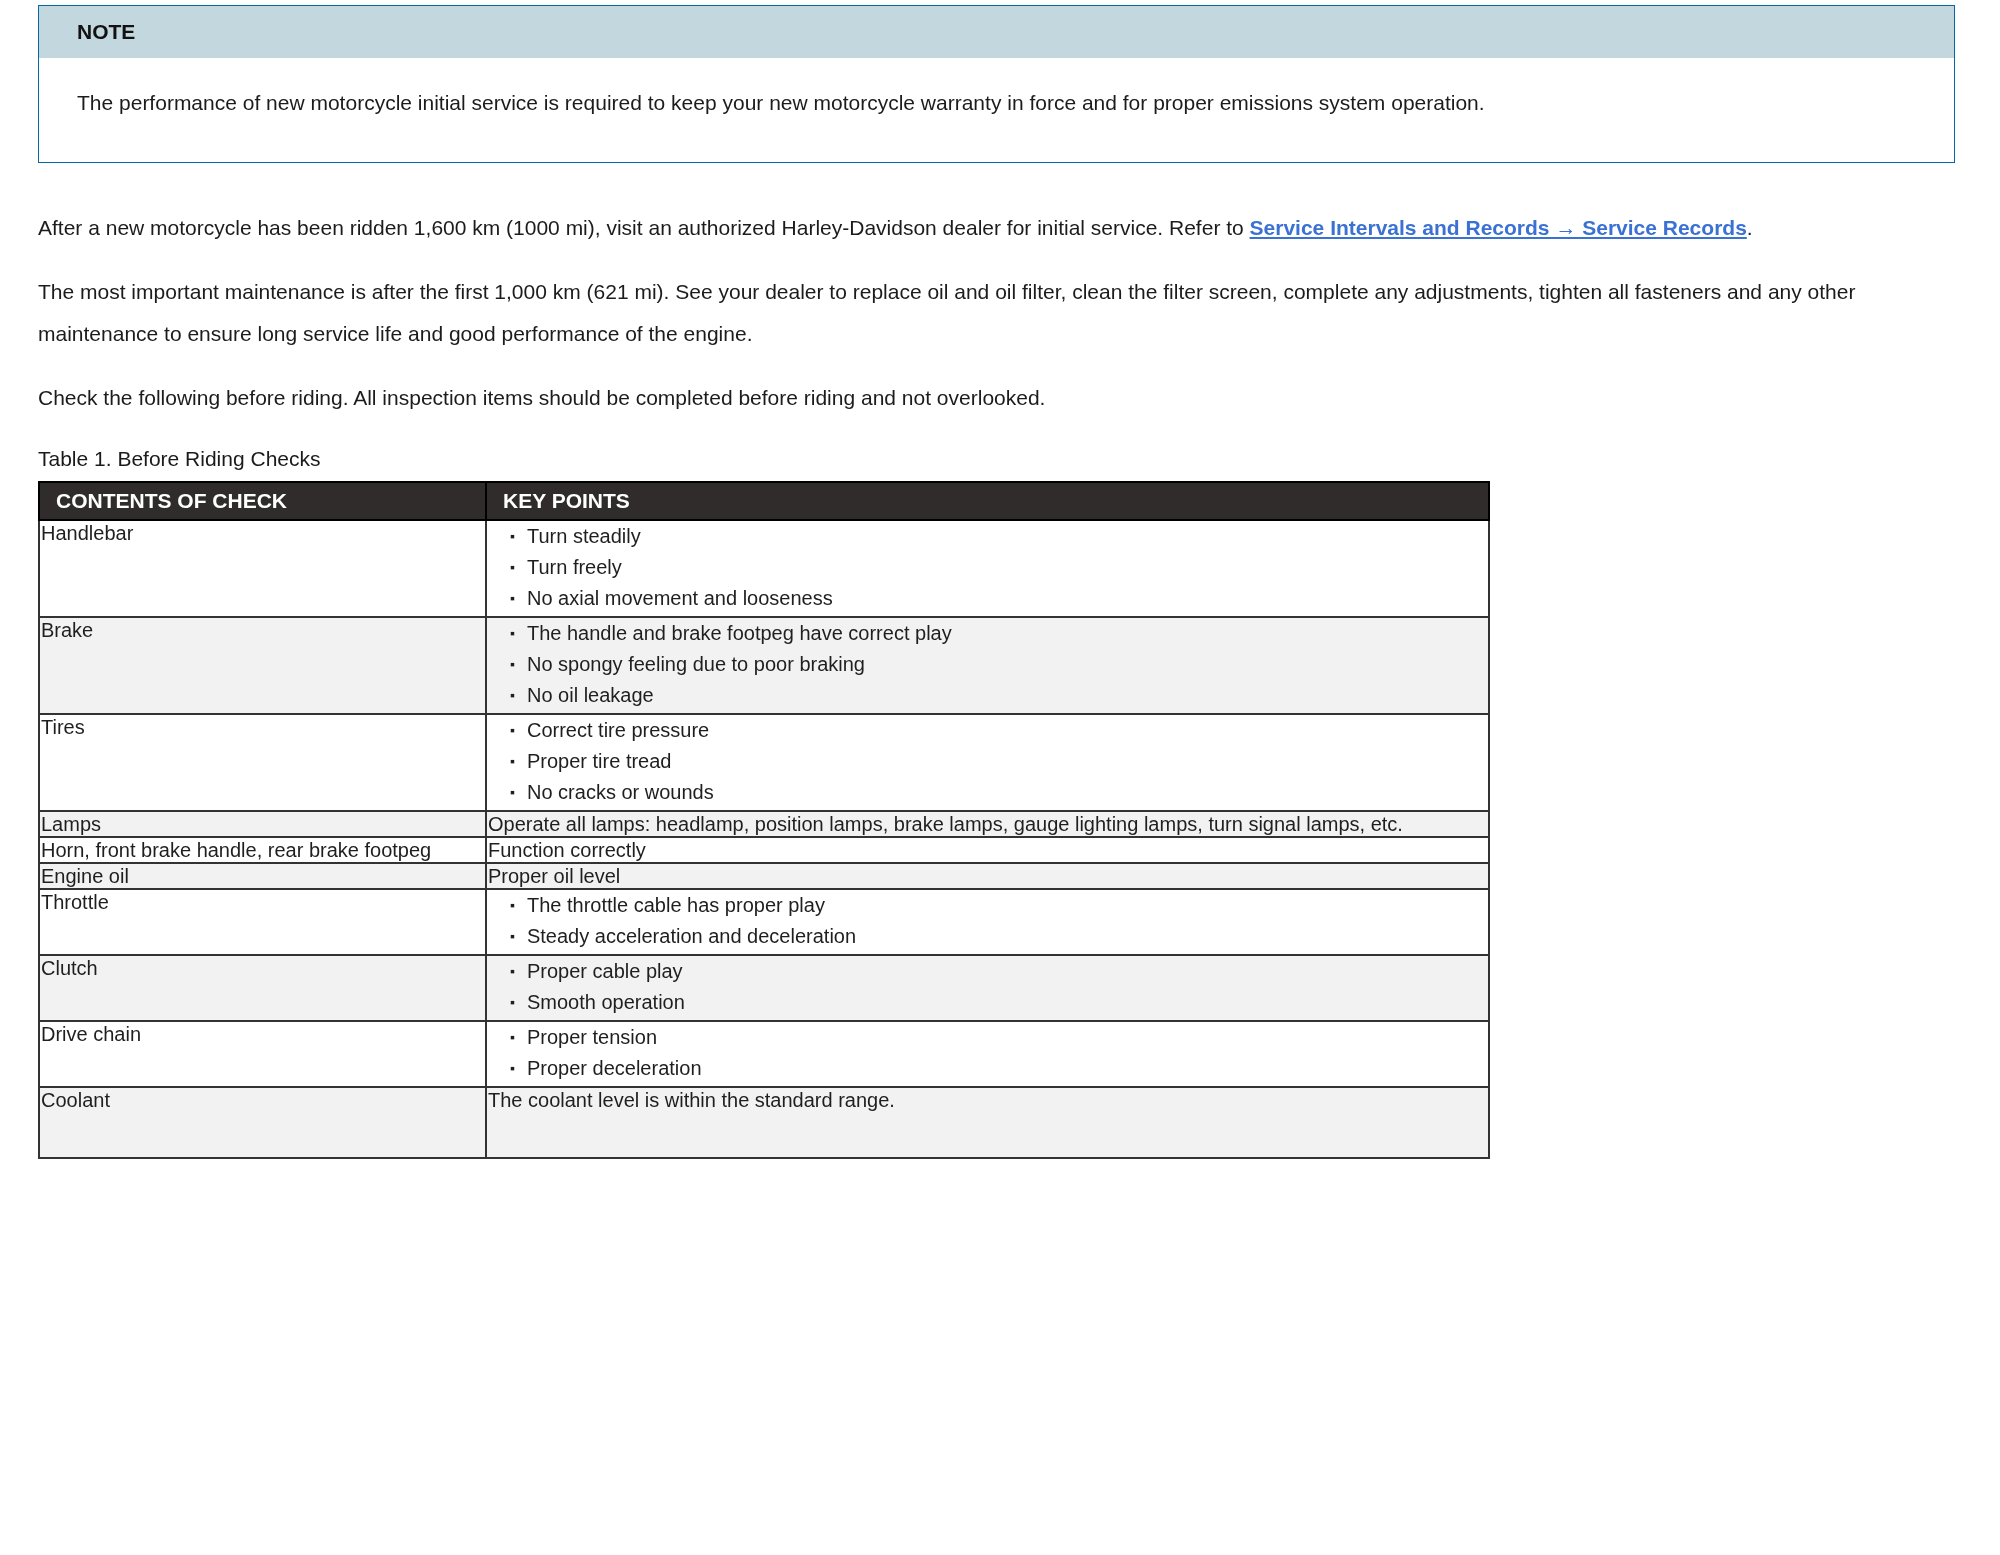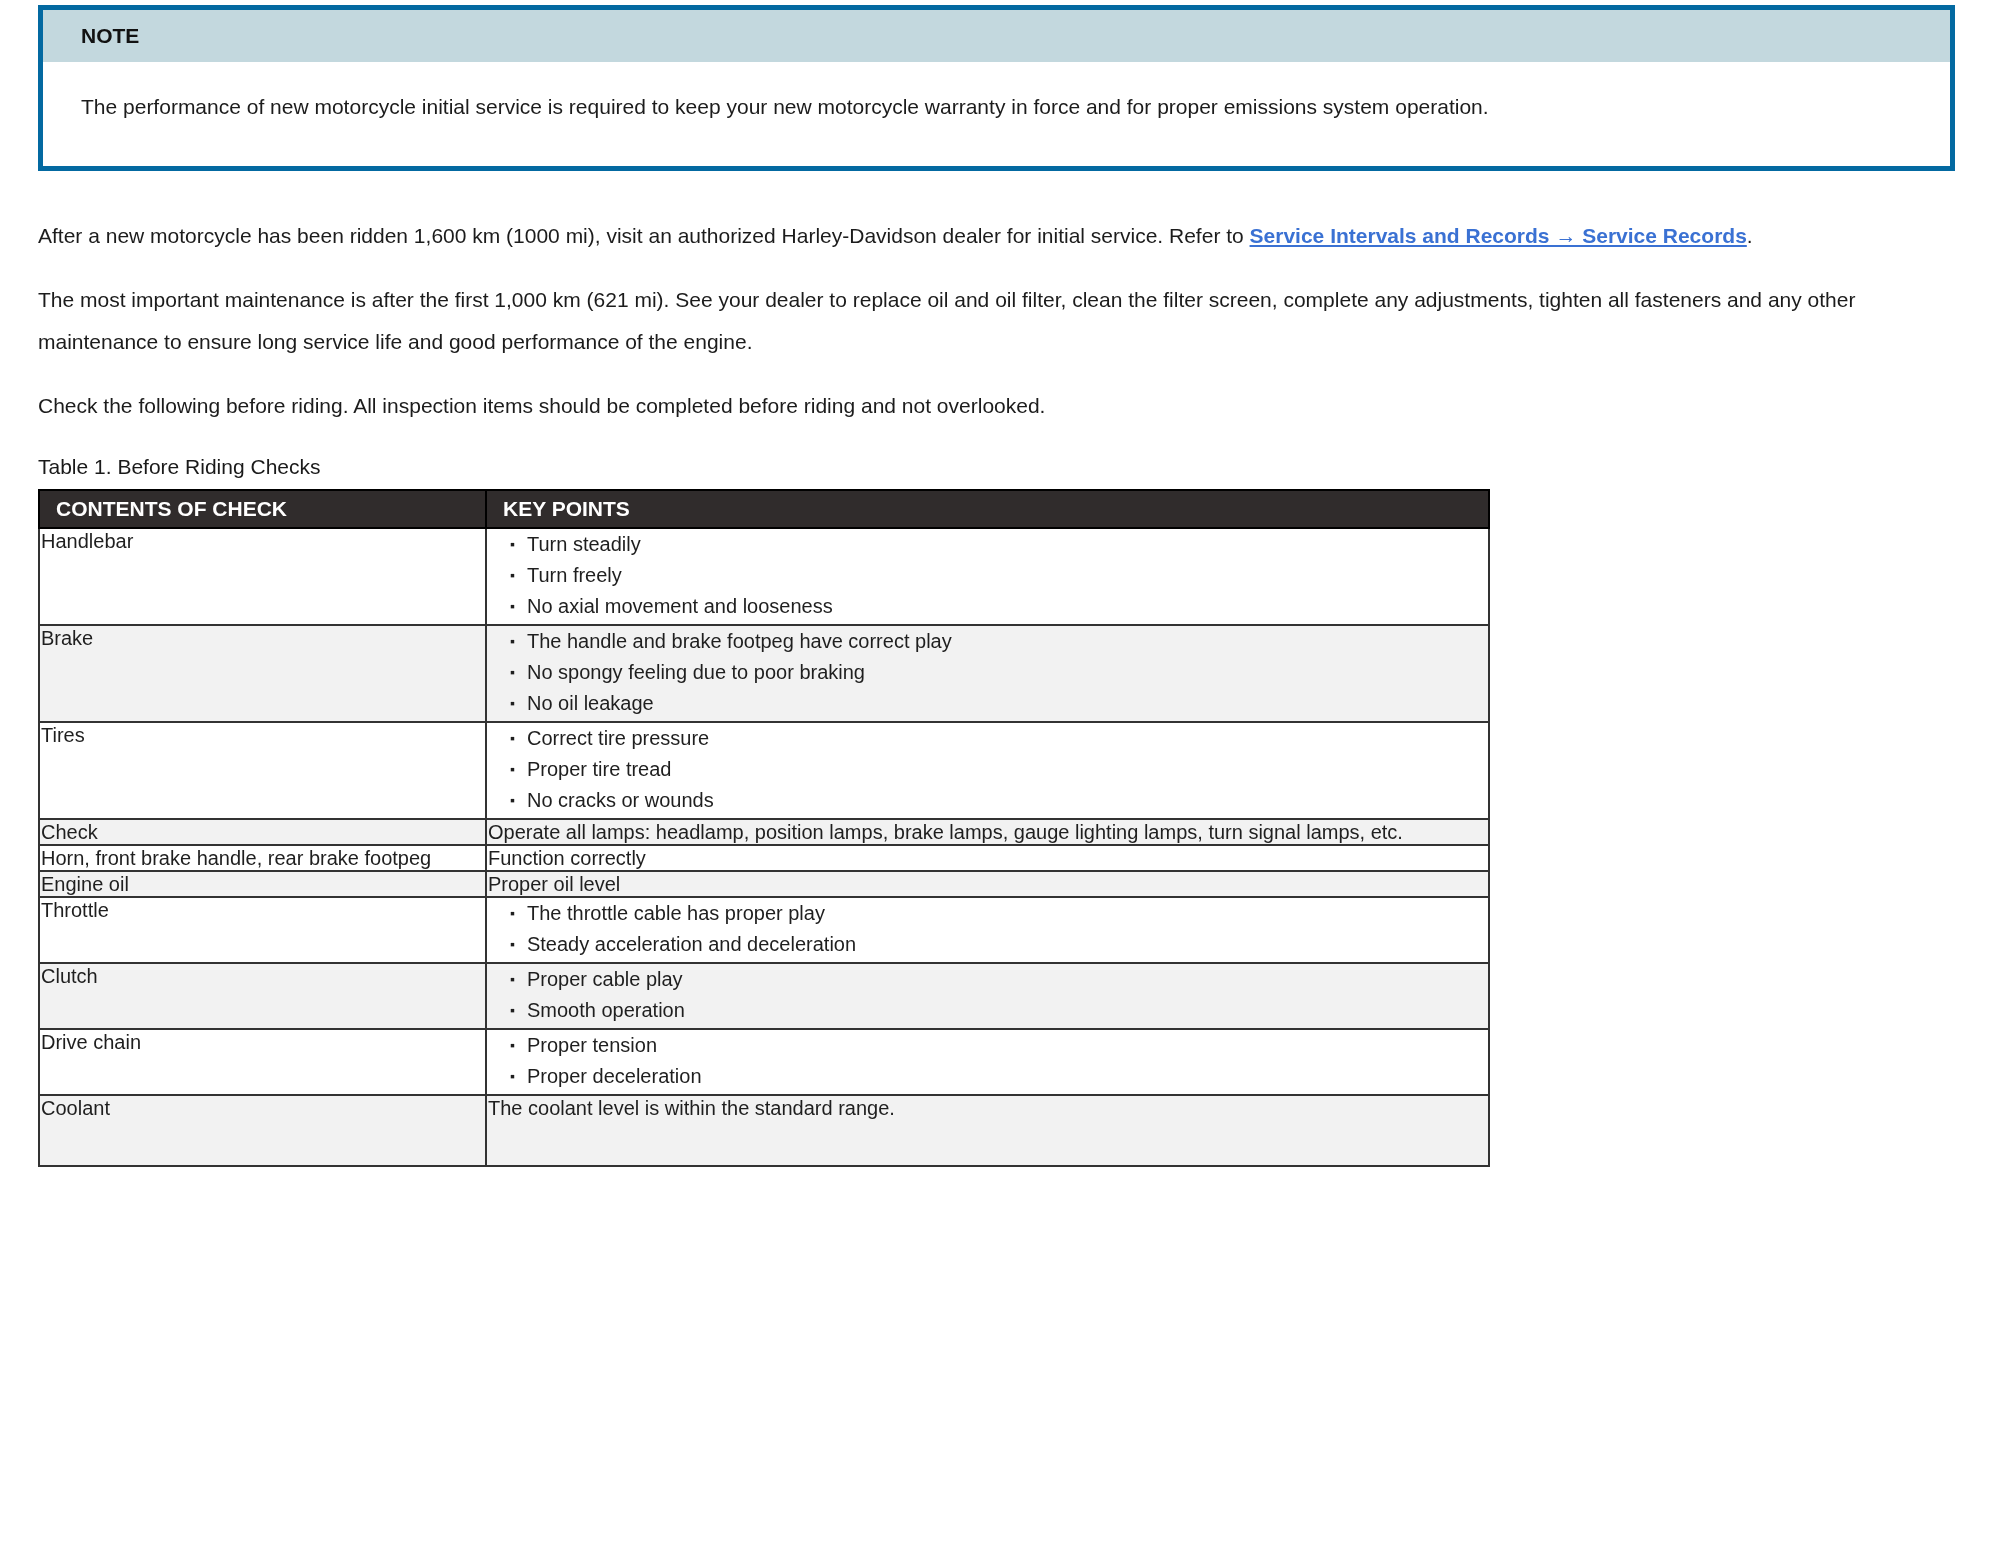--- a/index.html
+++ b/index.html
@@ -8,21 +8,21 @@
     width: 2000px; height: 1555px;
     overflow: hidden;
     background: #ffffff;
     font-family: "Liberation Sans", sans-serif;
     color: #1c1c1c;
   }
   .page { padding: 5px 45px 0 38px; }
 
   
   .note-box {
-    border: 5px solid #0369a1;
+    border: 1px solid #0369a1;
     margin: 0 0 44px 0;
     background: #ffffff;
   }
   .note-header {
     background: #c3d8de;
     padding: 14px 38px;
     font-size: 21px;
     font-weight: bold;
     color: #121212;
   }
@@ -156,21 +156,21 @@
     <td class="check-cell">Tires</td>
     <td class="points-cell">
             <ul class="points">
               <li>Correct tire pressure</li>
               <li>Proper tire tread</li>
               <li>No cracks or wounds</li>
             </ul>
           </td>
   </tr>
         <tr>
-    <td class="check-cell">Check</td>
+    <td class="check-cell">Lamps</td>
     <td class="points-cell">Operate all lamps: headlamp, position lamps, brake lamps, gauge lighting lamps, turn signal lamps, etc.</td>
   </tr>
         <tr>
     <td class="check-cell">Horn, front brake handle, rear brake footpeg</td>
     <td class="points-cell">Function correctly</td>
   </tr>
         <tr>
     <td class="check-cell">Engine oil</td>
     <td class="points-cell">Proper oil level</td>
   </tr>

